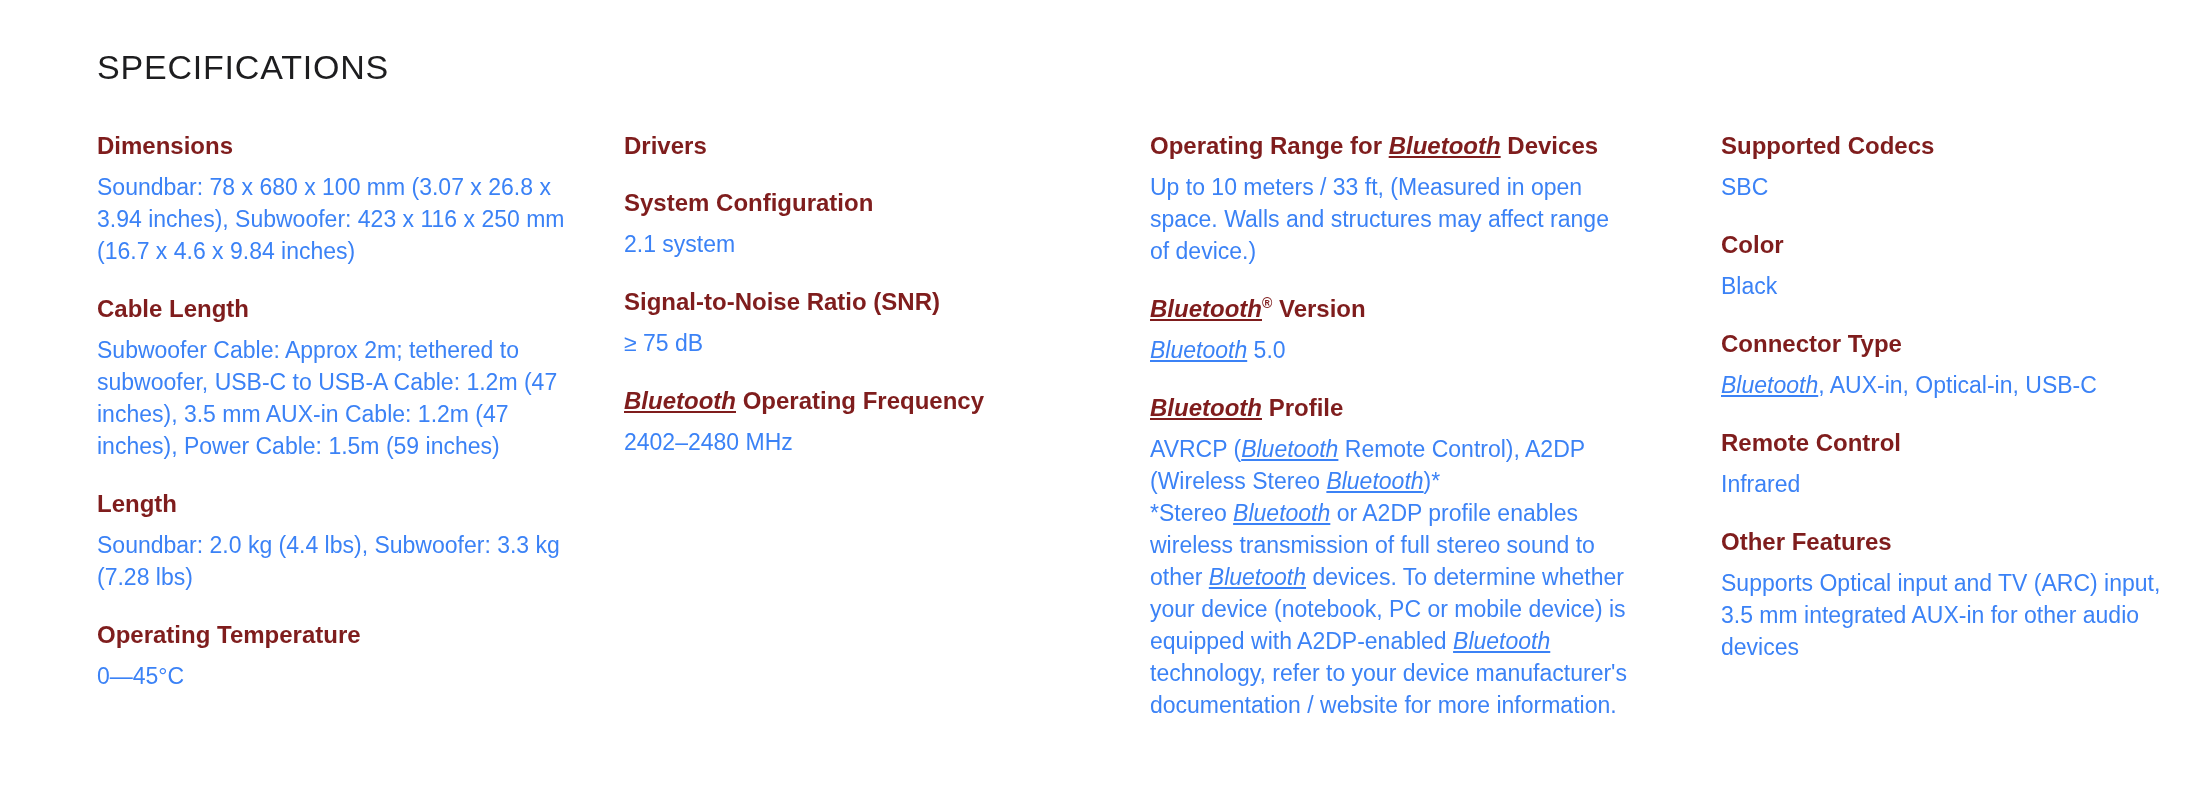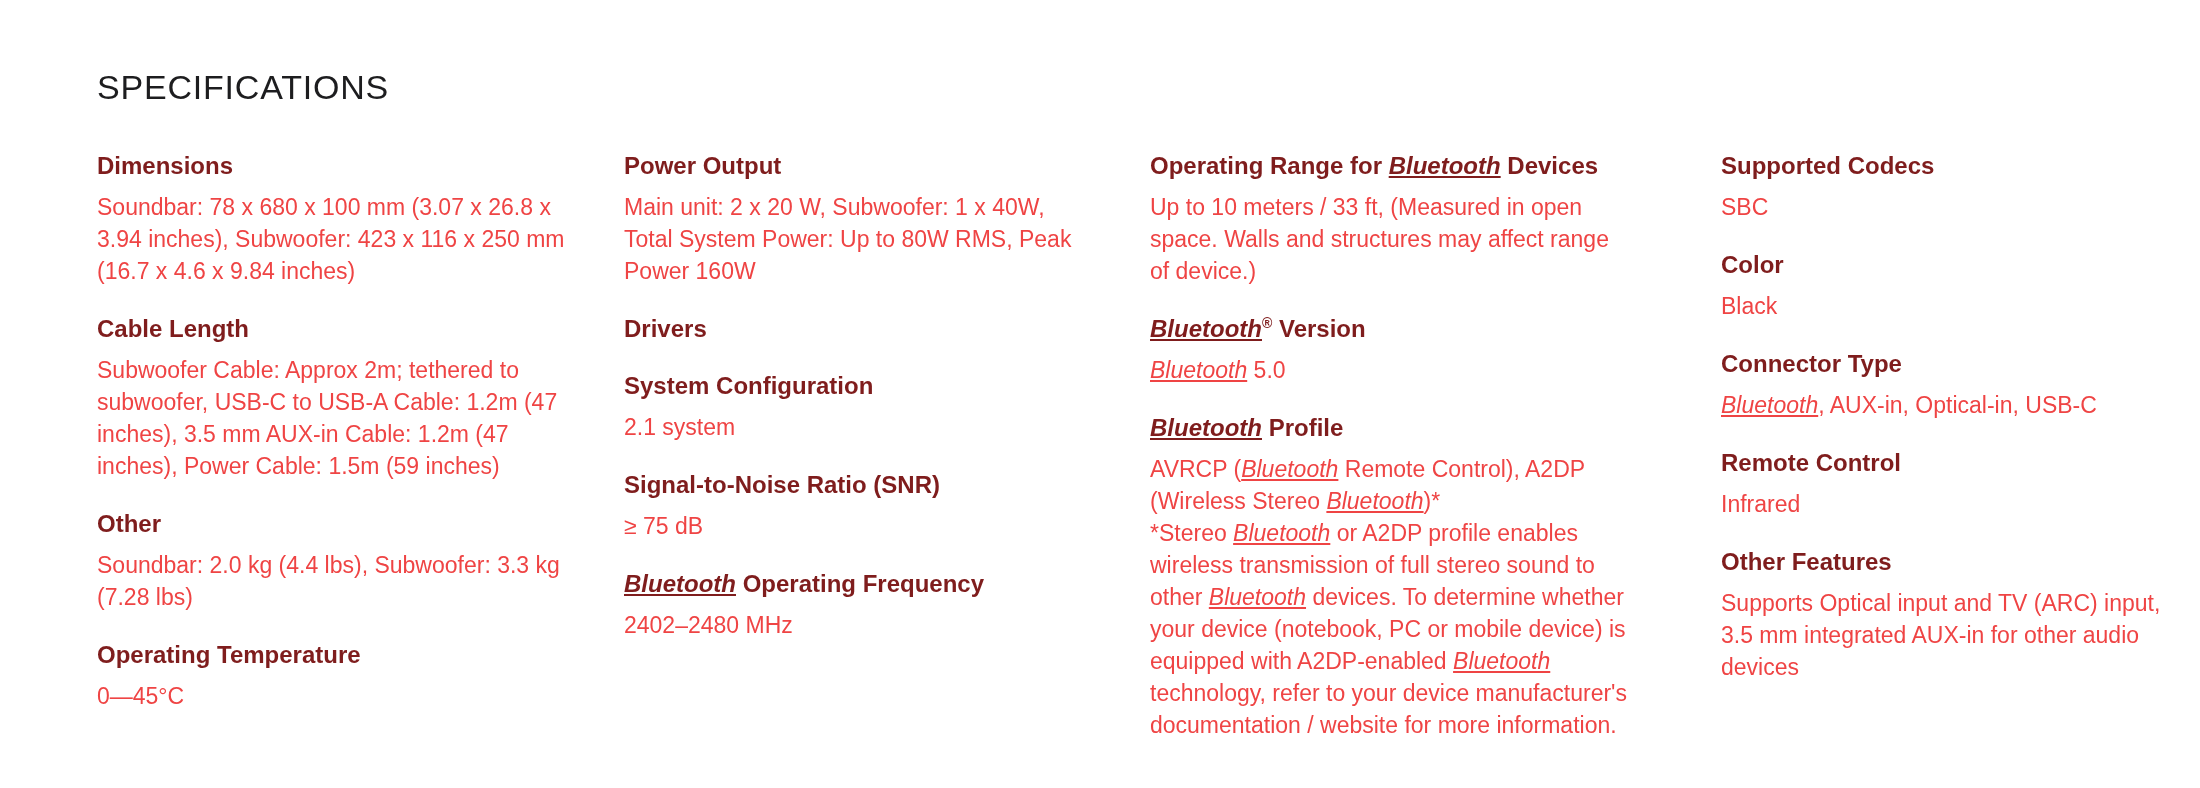--- a/index.html
+++ b/index.html
@@ -5,21 +5,21 @@
   html, body {
     margin: 0;
     padding: 0;
     background: #ffffff;
     font-family: "Liberation Sans", "DejaVu Sans", sans-serif;
   }
   .page {
     width: 2200px;
     height: 788px;
     box-sizing: border-box;
-    padding: 68px 40px 30px 97px;
+    padding: 48px 40px 30px 97px;
     overflow: hidden;
     background: #ffffff;
   }
   .page-title {
     font-size: 34px;
     font-weight: 400;
     letter-spacing: 0.8px;
     color: #1d1d1f;
     margin: 0 0 44px 0;
   }
@@ -40,21 +40,21 @@
     margin: 0 0 10px 0;
     line-height: 30px;
   }
   .sec-h sup {
     font-size: 14px;
     line-height: 0;
   }
   .sec-b {
     font-size: 23px;
     font-weight: 400;
-    color: #ef4444;
+    color: #3b82f6;
     margin: 0;
     line-height: 32px;
   }
   i { font-style: italic; text-decoration: underline; }
 </style>
 </head>
 <body>
 
 <div class="page">
   <h1 class="page-title">SPECIFICATIONS</h1>
@@ -62,33 +62,29 @@
       <div class="spec-column">
         <section class="spec-section">
           <h3 class="sec-h"><span>Dimensions</span></h3>
           <p class="sec-b"><span>Soundbar: 78 x 680 x 100 mm (3.07 x 26.8 x 3.94 inches), Subwoofer: 423 x 116 x 250 mm (16.7 x 4.6 x 9.84 inches)</span></p>
         </section>
         <section class="spec-section">
           <h3 class="sec-h"><span>Cable Length</span></h3>
           <p class="sec-b"><span>Subwoofer Cable: Approx 2m; tethered to subwoofer, USB-C to USB-A Cable: 1.2m (47 inches), 3.5 mm AUX-in Cable: 1.2m (47 inches), Power Cable: 1.5m (59 inches)</span></p>
         </section>
         <section class="spec-section">
-          <h3 class="sec-h"><span>Other</span></h3>
+          <h3 class="sec-h"><span>Length</span></h3>
           <p class="sec-b"><span>Soundbar: 2.0 kg (4.4 lbs), Subwoofer: 3.3 kg (7.28 lbs)</span></p>
         </section>
         <section class="spec-section">
           <h3 class="sec-h"><span>Operating Temperature</span></h3>
           <p class="sec-b"><span>0—45°C</span></p>
         </section>
       </div>
       <div class="spec-column">
-        <section class="spec-section">
-          <h3 class="sec-h"><span>Power Output</span></h3>
-          <p class="sec-b"><span>Main unit: 2 x 20 W, Subwoofer: 1 x 40W, Total System Power: Up to 80W RMS, Peak Power 160W</span></p>
-        </section>
         <section class="spec-section">
           <h3 class="sec-h"><span>Drivers</span></h3>
         </section>
         <section class="spec-section">
           <h3 class="sec-h"><span>System Configuration</span></h3>
           <p class="sec-b"><span>2.1 system</span></p>
         </section>
         <section class="spec-section">
           <h3 class="sec-h"><span>Signal-to-Noise Ratio (SNR)</span></h3>
           <p class="sec-b"><span>≥ 75 dB</span></p>

